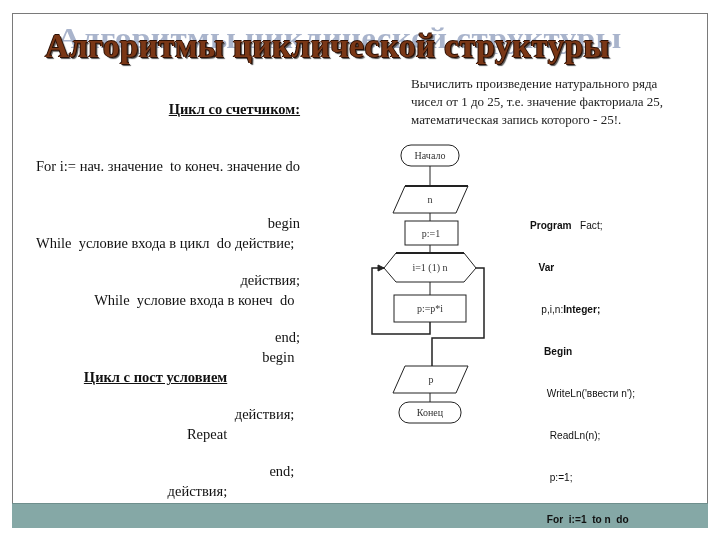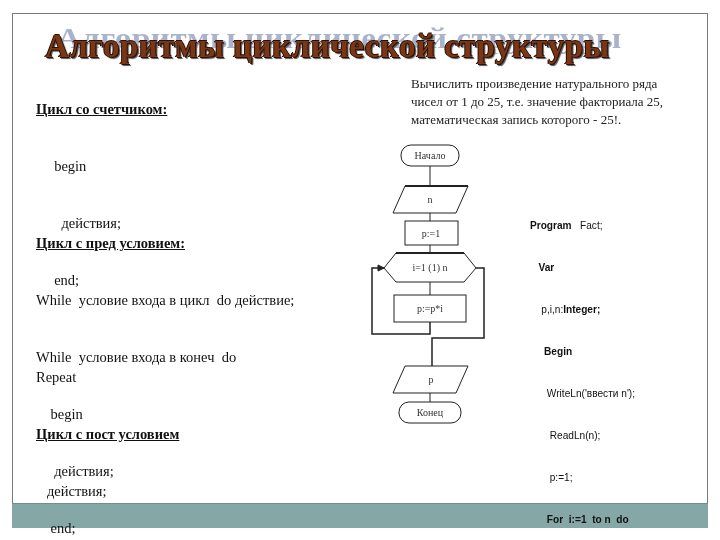--- a/index.html
+++ b/index.html
@@ -29,21 +29,21 @@
     color: #7a3716; letter-spacing: 0.5px; white-space: nowrap;
     text-shadow: 1px 1px 0 #2a1006, -1px 0 0 #2a1006, 0 -1px 0 #2a1006, 2px 2px 1px #555;
   }
   .code {
     position: absolute; font-size: 14.5px; line-height: 19px; white-space: pre;
   }
   .heading {
     font-weight: bold; text-decoration: underline; font-size: 14.5px;
     font-family: "Liberation Serif", serif;
   }
-  .line { display: block; height: 19px; }
+  .line { display: block; height: 19px; text-align: right; }
   .task {
     position: absolute; left: 411px; top: 75px; width: 270px;
     font-size: 13px; line-height: 18px; color: #222; font-family: Liberation Serif, serif;
   }
   .program {
     position: absolute; left: 530px; top: 190px;
     font-family: "Liberation Sans", sans-serif; font-size: 11.5px; line-height: 14px;
     white-space: pre; color: #111; transform: scaleX(0.88); transform-origin: left top;
   }
   .program .kw { font-weight: bold; }
@@ -54,37 +54,37 @@
 <body>
 
 <div class="frame"></div>
 <div class="bottom-band"></div>
 
 <div class="title-shadow">Алгоритмы циклической структуры</div>
 <div class="title">Алгоритмы циклической структуры</div>
 
 <div class="code" style="left:36px; top:62px;">
   <span class="line heading">Цикл со счетчиком:</span>
+  <span class="line">For i:= нач. значение  to конеч. значение do</span>
   <span class="line">     begin</span>
   <span class="line">       действия;</span>
   <span class="line">     end;</span>
 </div>
 
 <div class="code" style="left:36px; top:196px;">
-  <span class="line heading">Цикл с пред условием:</span>
   <span class="line">While  условие входа в цикл  do действие;</span>
   <span class="line">While  условие входа в конеч  do</span>
   <span class="line">    begin</span>
   <span class="line">     действия;</span>
   <span class="line">    end;</span>
 </div>
 
 <div class="code" style="left:36px; top:330px;">
+  <span class="line heading">Цикл с пост условием</span>
   <span class="line">Repeat</span>
-  <span class="line heading">Цикл с пост условием</span>
   <span class="line">   действия;</span>
   <span class="line">Until условие выхода из цикла;</span>
 </div>
 
 <div class="task">Вычислить произведение натурального ряда чисел от 1 до 25, т.е. значение факториала 25, математическая запись которого - 25!.</div>
 
 <svg class="flow" width="720" height="540">
   <g stroke="#222" stroke-width="1" fill="#fff">
 
     <rect x="401" y="145" width="58" height="21" rx="10" ry="10"></rect>

